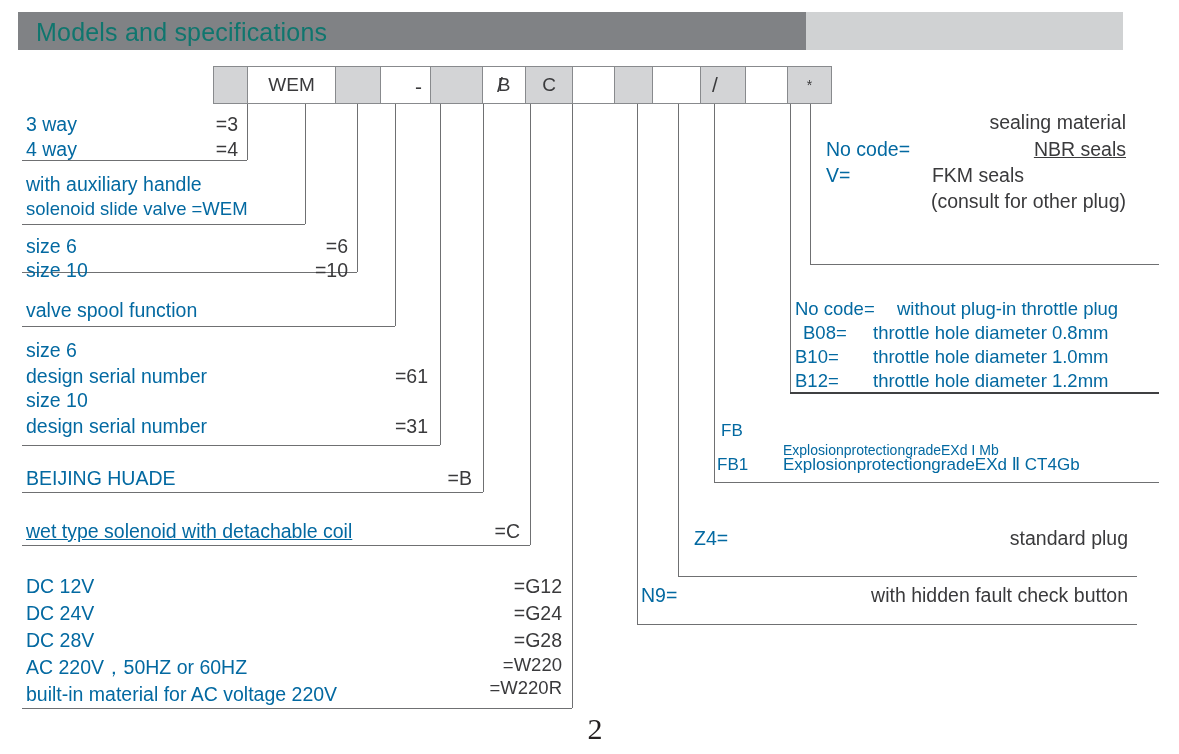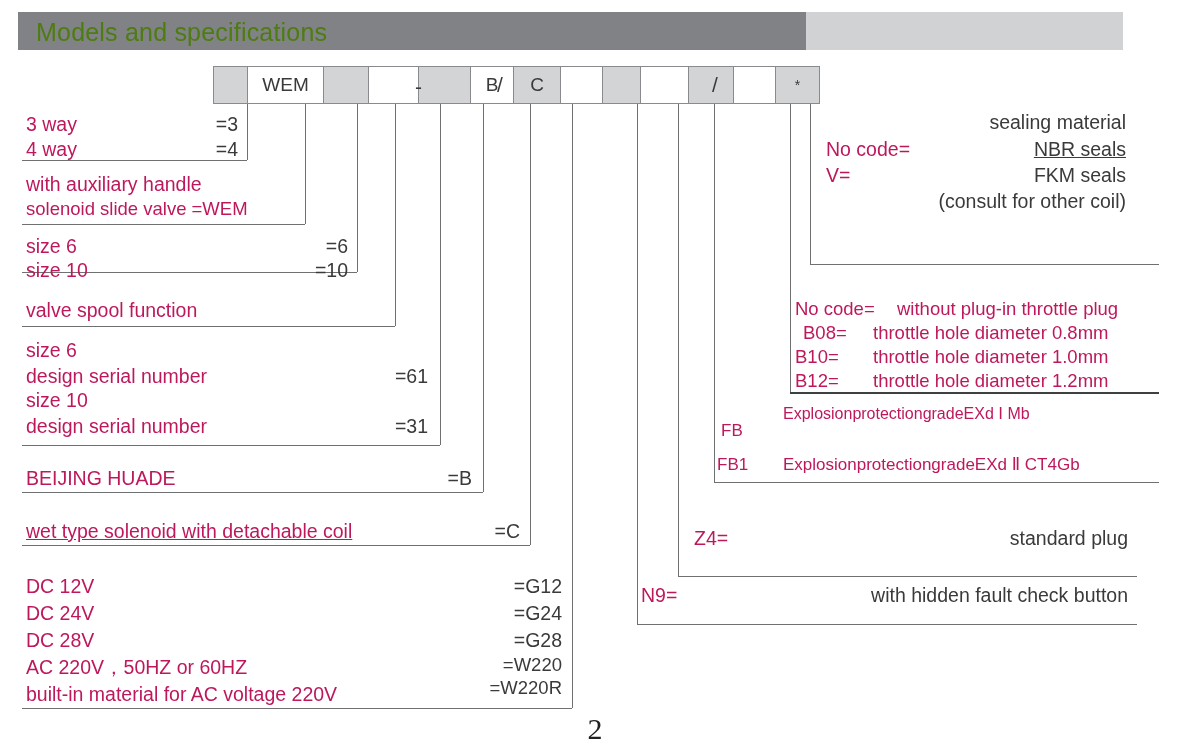--- a/index.html
+++ b/index.html
@@ -12,21 +12,21 @@
 
   
   #header-bar-dark{
     left:18px;top:12px;width:788px;height:38px;background:#808285;
   }
   #header-bar-light{
     left:806px;top:12px;width:317px;height:38px;background:#d0d2d3;
   }
   #header-title{
     left:36px;top:17px;height:30px;line-height:30px;
-    font-size:25px;color:#4d7c0f;white-space:nowrap;letter-spacing:.2px;
+    font-size:25px;color:#0f766e;white-space:nowrap;letter-spacing:.2px;
   }
 
   
   #code-row{left:213px;top:66px;height:38px;display:flex;}
   #code-row .cell{
     height:38px;box-sizing:border-box;
     border:1px solid #888a8d;border-right:none;
     display:flex;align-items:center;justify-content:center;
     font-size:19px;color:#3a3a3c;background:#ffffff;
   }
@@ -34,39 +34,39 @@
   #code-row .cell.shaded{background:#d3d4d6;}
   #code-row .cell.star{font-size:14px;}
 
   
   .vline{position:absolute;width:1px;background:#6f7072;}
   .hline{position:absolute;height:1px;background:#6f7072;}
   .hline.thick{height:2px;background:#3f4042;}
 
   
   .txt{position:absolute;font-size:19.5px;line-height:25px;white-space:nowrap;color:#3a3a3c;}
-  .lbl{position:absolute;white-space:nowrap;font-size:19.5px;line-height:25px;color:#be185d;}
+  .lbl{position:absolute;white-space:nowrap;font-size:19.5px;line-height:25px;color:#0369a1;}
   .val{position:absolute;white-space:nowrap;font-size:19.5px;line-height:25px;color:#3a3a3c;text-align:right;}
 
   #page-number{
     position:absolute;left:575px;top:712px;width:40px;
     text-align:center;font-family:"Liberation Serif","DejaVu Serif",serif;
     font-size:30px;color:#231f20;
   }
 </style>
 </head>
 <body>
 
 <div class="abs" id="header-bar-dark"></div>
 <div class="abs" id="header-bar-light"></div>
 <div class="abs" id="header-title">Models and specifications</div>
 
 <div class="abs" id="code-row">
     <div class="cell shaded" style="width: 34px;"></div>
-    <div class="cell" style="width: 76px;">WEM</div>
+    <div class="cell" style="width: 88px;">WEM</div>
     <div class="cell shaded" style="width: 45px;"></div>
     <div class="cell" style="width: 50px;"></div>
     <div class="cell shaded" style="width: 52px;"></div>
     <div class="cell" style="width: 43px;">B</div>
     <div class="cell shaded" style="width: 47px;">C</div>
     <div class="cell" style="width: 42px;"></div>
     <div class="cell shaded" style="width: 38px;"></div>
     <div class="cell" style="width: 48px;"></div>
     <div class="cell shaded" style="width: 45px;"></div>
     <div class="cell" style="width: 42px;"></div>
@@ -152,34 +152,34 @@
 <div class="val" style="left:420px;top:628px;width:142px;">=G28</div>
 <div class="lbl" style="left:26px;top:655px;">AC 220V，50HZ or 60HZ</div>
 <div class="val" style="left:410px;top:652px;width:152px;font-size:18.5px;">=W220</div>
 <div class="lbl" style="left:26px;top:682px;">built-in material for AC voltage 220V</div>
 <div class="val" style="left:400px;top:675px;width:162px;font-size:18.5px;">=W220R</div>
 
 <div class="val" style="left:830px;top:110px;width:296px;">sealing material</div>
 <div class="lbl" style="left:826px;top:137px;">No code=</div>
 <div class="val" style="left:830px;top:137px;width:296px;text-decoration:underline;">NBR seals</div>
 <div class="lbl" style="left:826px;top:163px;">V=</div>
-<div class="val" style="left:830px;top:163px;width:296px;">FKM seals</div>
-<div class="val" style="left:826px;top:189px;width:300px;">(consult for other coil)</div>
+<div class="val" style="left:830px;top:163px;width:296px;text-align:center;">FKM seals</div>
+<div class="val" style="left:826px;top:189px;width:300px;">(consult for other plug)</div>
 
 <div class="lbl" style="left:795px;top:296px;font-size:18.5px;">No code=</div>
 <div class="lbl" style="left:897px;top:296px;font-size:18.5px;">without plug-in throttle plug</div>
 <div class="lbl" style="left:795px;top:320px;font-size:18.5px;margin-left:8px;">B08=</div>
 <div class="lbl" style="left:873px;top:320px;font-size:18.5px;">throttle hole diameter 0.8mm</div>
 <div class="lbl" style="left:795px;top:344px;font-size:18.5px;">B10=</div>
 <div class="lbl" style="left:873px;top:344px;font-size:18.5px;">throttle hole diameter 1.0mm</div>
 <div class="lbl" style="left:795px;top:368px;font-size:18.5px;">B12=</div>
 <div class="lbl" style="left:873px;top:368px;font-size:18.5px;">throttle hole diameter 1.2mm</div>
 
 <div class="lbl" style="left:721px;top:418px;font-size:17px;">FB</div>
-<div class="lbl" style="left:783px;top:401px;font-size:16px;">ExplosionprotectiongradeEXd Ⅰ Mb</div>
+<div class="lbl" style="left:783px;top:438px;font-size:14px;">ExplosionprotectiongradeEXd Ⅰ Mb</div>
 <div class="lbl" style="left:717px;top:452px;font-size:17px;">FB1</div>
 <div class="lbl" style="left:783px;top:452px;font-size:17px;">ExplosionprotectiongradeEXd Ⅱ CT4Gb</div>
 
 <div class="lbl" style="left:694px;top:526px;">Z4=</div>
 <div class="val" style="left:830px;top:526px;width:298px;">standard plug</div>
 
 <div class="lbl" style="left:641px;top:583px;">N9=</div>
 <div class="val" style="left:760px;top:583px;width:368px;">with hidden fault check button</div>
 
 <div id="page-number">2</div>

